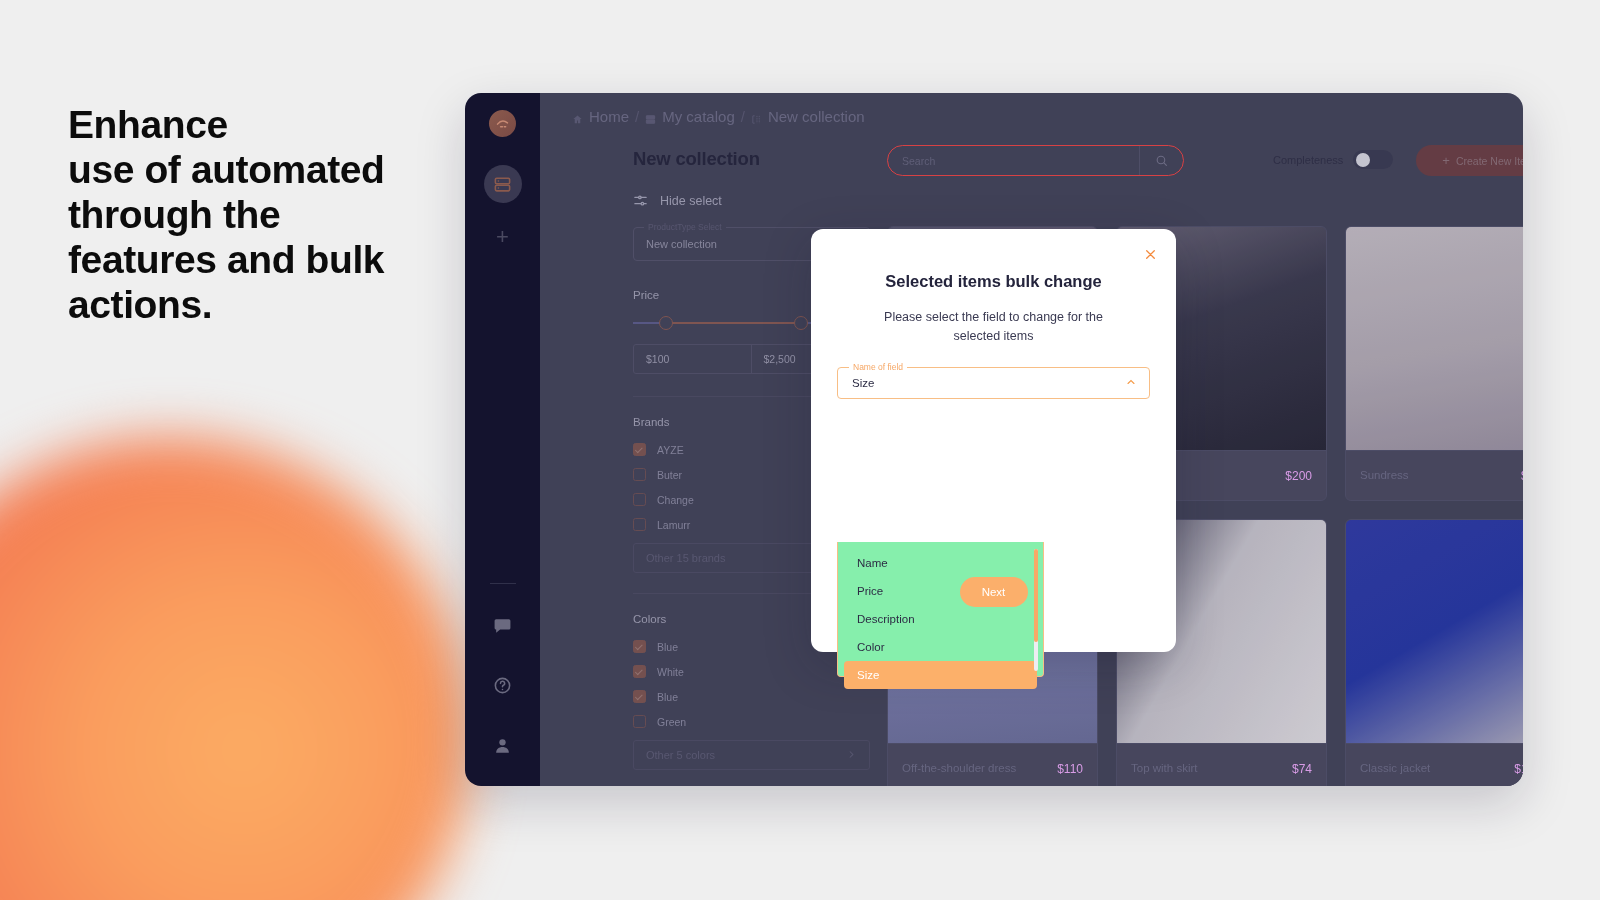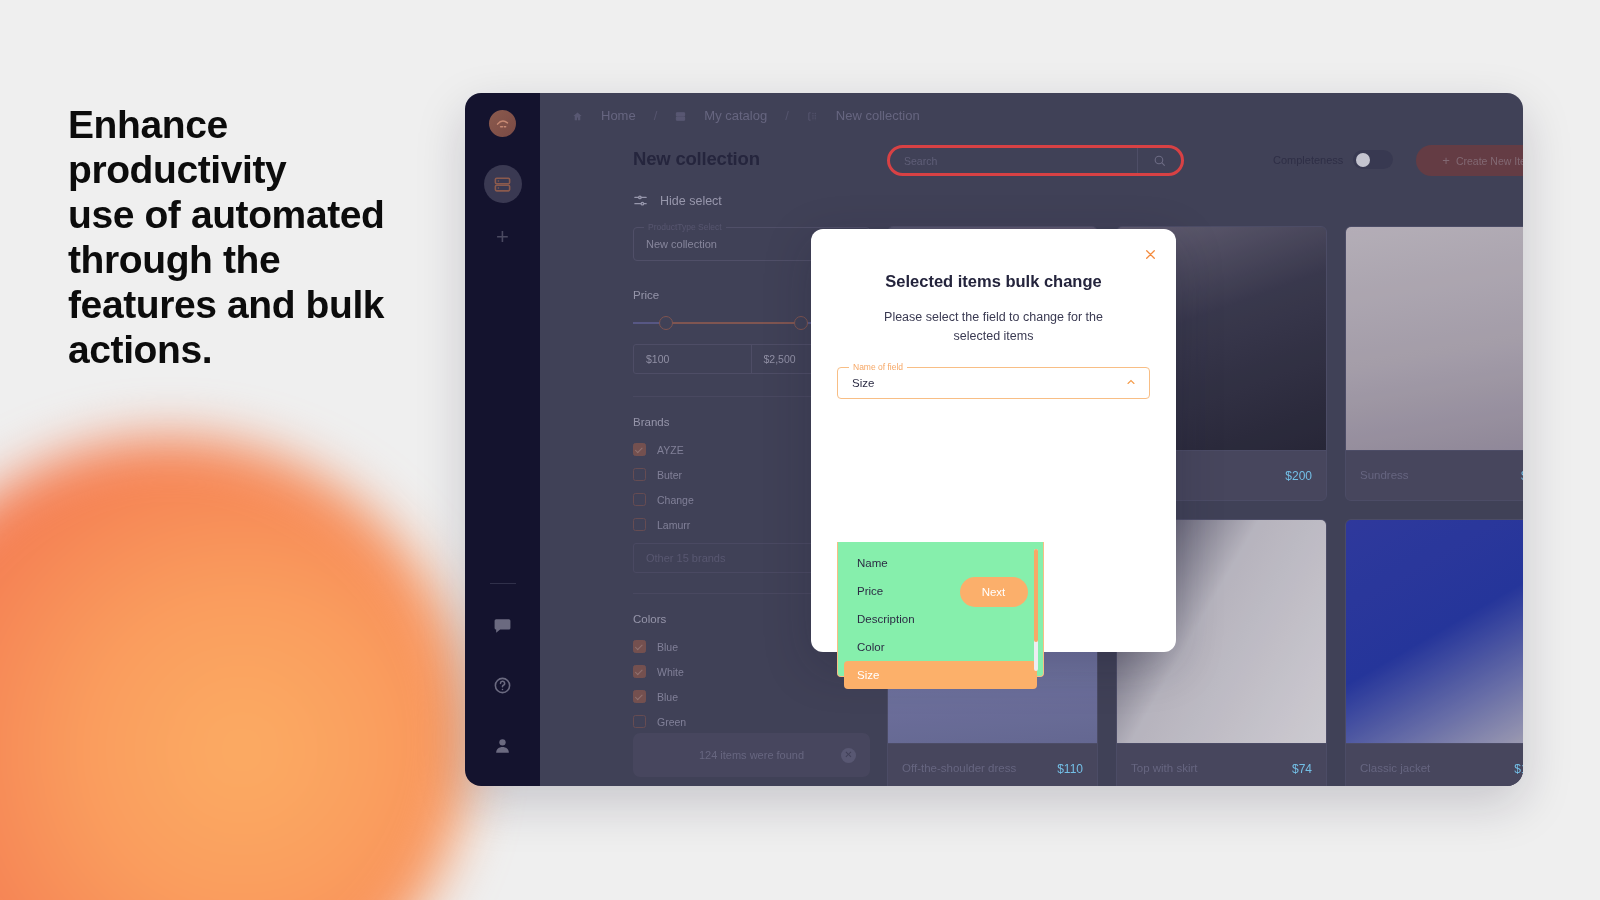--- a/index.html
+++ b/index.html
@@ -67,36 +67,36 @@
 
   
   #main {
     flex: 1 1 auto; background: #434459; position: relative; overflow: hidden;
     color: #9695AC;
   }
 
   
   #crumb {
     position: absolute; left: 32px; top: 15px;
-    display: flex; align-items: center; gap: 18px;
-    font-size: 13px; color: #6E6D88;
+    display: flex; align-items: center; gap: 6px;
+    font-size: 15px; color: #6E6D88;
   }
   #crumb .cicon { width: 11px; height: 11px; display:inline-block; color:#5E5D78;}
   #crumb .sep { color: #5A5973; }
   .page-title {
     position: absolute; left: 93px; top: 55px;
     font-size: 18.5px; font-weight: 700; color: #24243C;
     letter-spacing: -0.2px;
   }
 
   
   .search-wrap {
     position: absolute; left: 347px; top: 52px;
     width: 297px; height: 31px;
-    border: 3px solid #ef4444; border-radius: 16px;
+    border: 1px solid #ef4444; border-radius: 16px;
     display: flex; align-items: center;
   }
   .search-input {
     flex: 1 1 auto; background: transparent; border: 0; outline: none;
     padding: 0 14px; font-size: 10.5px; color: #6E6D88;
     font-family: "Liberation Sans", sans-serif;
   }
   .search-input::placeholder { color: #66657F; }
   .search-btn {
     width: 44px; height: 100%; border-left: 1px solid #53536B;
@@ -234,21 +234,21 @@
     overflow: hidden; display: flex; flex-direction: column;
   }
   .card .thumb { flex: 1 1 auto; position: relative; overflow: hidden; }
   .card .ph { position: absolute; inset: 0; }
   .card .meta {
     height: 50px; border-top: 1px solid #50506A;
     display: flex; align-items: center; justify-content: space-between;
     padding: 0 14px; gap: 8px;
   }
   .card .nm { font-size: 11.5px; color: #6E6D88; line-height: 1.28; }
-  .card .pr { font-size: 12px; color: #7dd3fc; white-space: nowrap; }
+  .card .pr { font-size: 12px; color: #f0abfc; white-space: nowrap; }
 
   
   #scrim { position: absolute; inset: 0; background: rgba(48,48,70,.12); }
 
   
   #modal {
     position: absolute; left: 811px; top: 229px;
     width: 365px; height: 423px;
     background: #FFFFFF; border-radius: 12px;
     box-shadow: 0 14px 48px rgba(25,25,45,.22);
@@ -312,21 +312,20 @@
 </style>
 </head>
 <body>
 
 <div id="stage">
 
   <div id="blob"></div>
 
   <div id="headline">
     <span>Enhance</span>
-    <span>productivity</span>
     <span>use of automated</span>
     <span>through the</span>
     <span>features and bulk</span>
     <span>actions.</span>
   </div>
 
   <div id="app">
 
     <div id="rail">
       <div class="logo">
@@ -537,24 +536,20 @@
             <span>Other 5 colors</span>
             <span>
               <svg viewBox="0 0 24 24" fill="none" stroke="currentColor" stroke-width="2.2" stroke-linecap="round">
                   <path d="M9 6l6 6-6 6"></path>
                 </svg>
             </span>
           </div>
         </div>
       </div>
 
-      <div class="found-bar">
-        <span>124 items were found</span>
-        <span class="x">✕</span>
-      </div>
 
       <div id="grid">
 
         <div class="card">
           <div class="thumb">
             <div class="ph" style="background:linear-gradient(165deg,#5C5A72 0%,#6E6278 45%,#4B4A62 100%)"></div>
           </div>
           <div class="meta">
             <span class="nm"></span>
             <span class="pr"></span>

